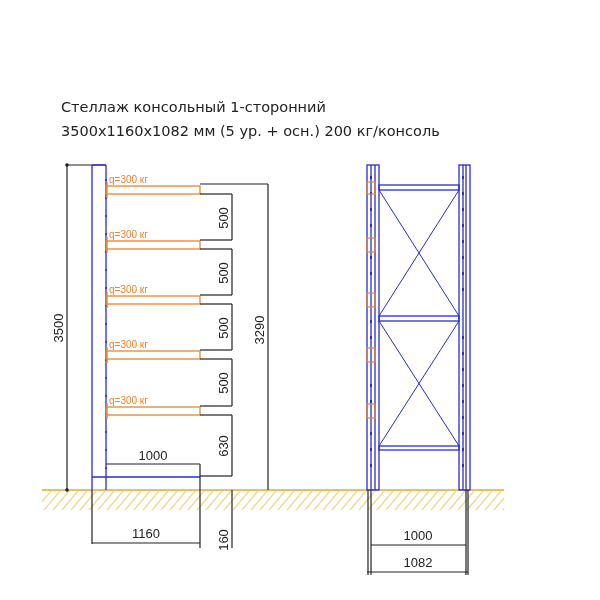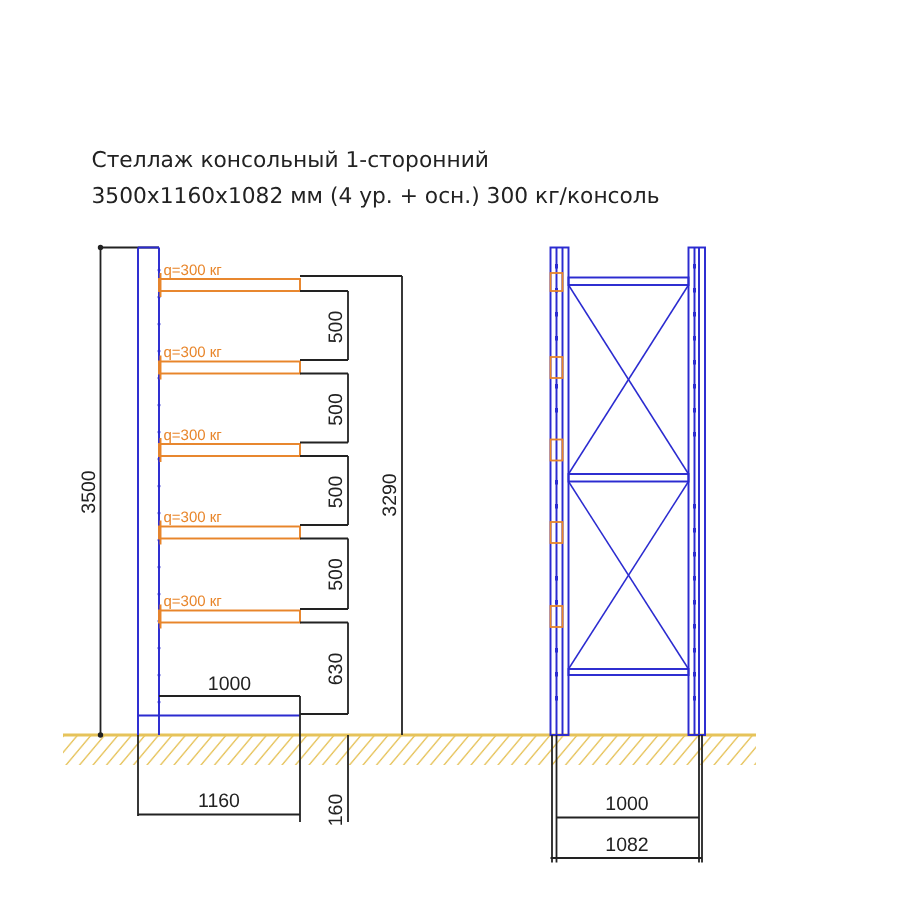--- a/index.html
+++ b/index.html
@@ -8,21 +8,21 @@
   .title div { white-space: nowrap; }
   svg { position: absolute; left: 0; top: 0; }
   .dimtxt { font-family: "Liberation Sans", sans-serif; font-size: 13px; fill: #222; }
   .qtxt { font-family: "Liberation Sans", sans-serif; font-size: 10px; fill: #e8852a; }
 </style>
 </head>
 <body>
 
 <div class="title">
   <div>Стеллаж консольный 1-сторонний</div>
-  <div>3500x1160x1082 мм (4 ур. + осн.) 300 кг/консоль</div>
+  <div>3500x1160x1082 мм (5 ур. + осн.) 200 кг/консоль</div>
 </div>
 
 <svg width="600" height="600" viewBox="0 0 600 600">
   <defs>
     <pattern id="hatch" patternUnits="userSpaceOnUse" width="9" height="20" patternTransform="skewX(-40)">
       <line x1="4" y1="0" x2="4" y2="20" stroke="#e6c35a" stroke-width="1.2"></line>
     </pattern>
   </defs>
 
   <g>

